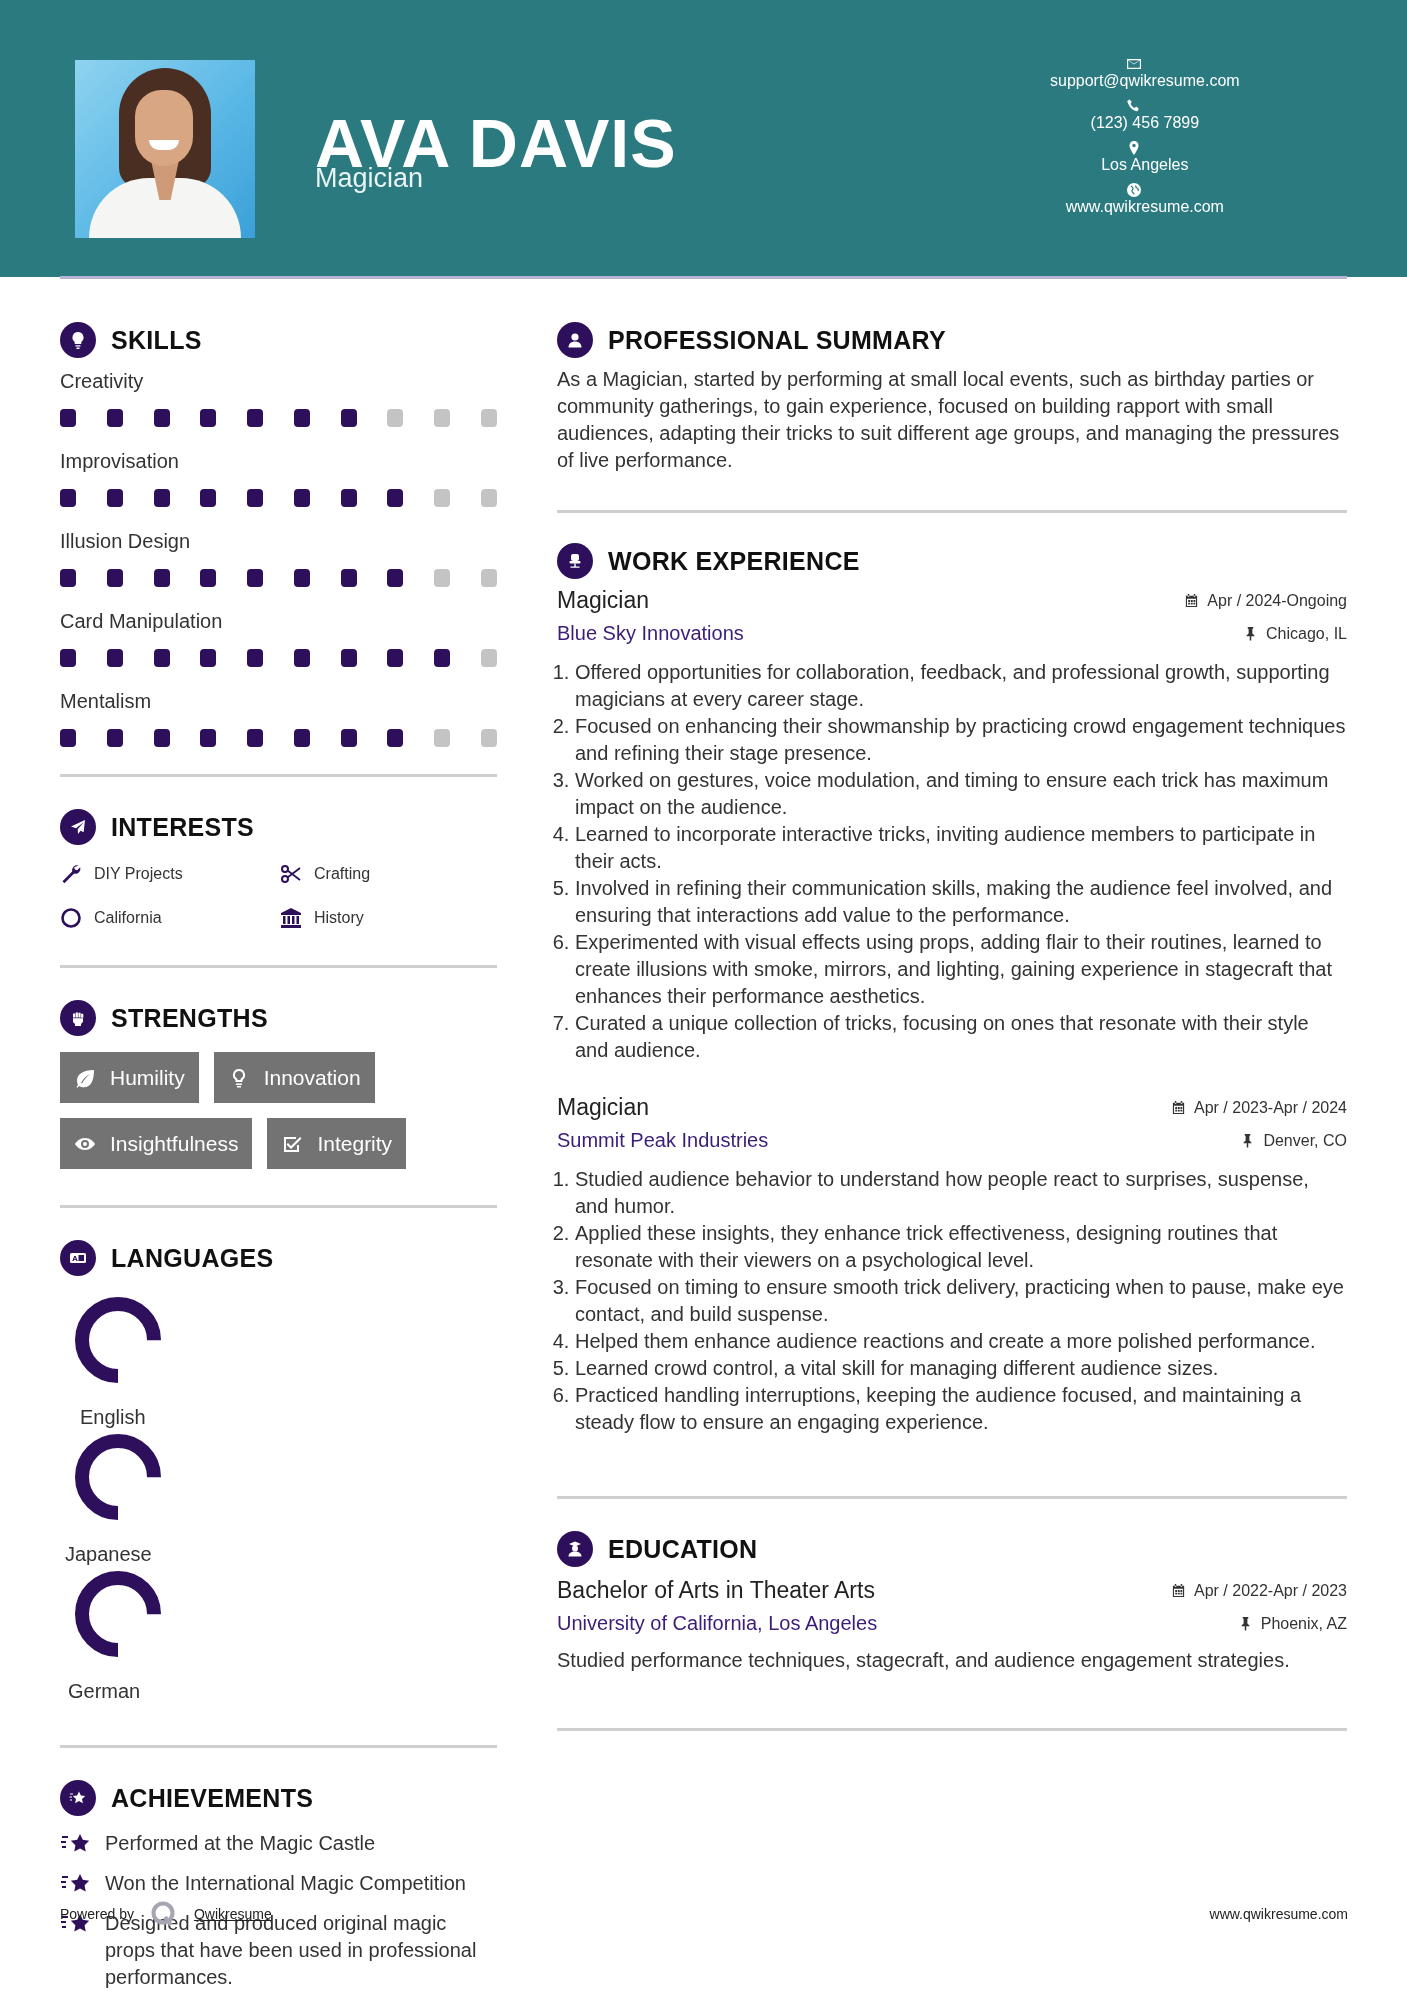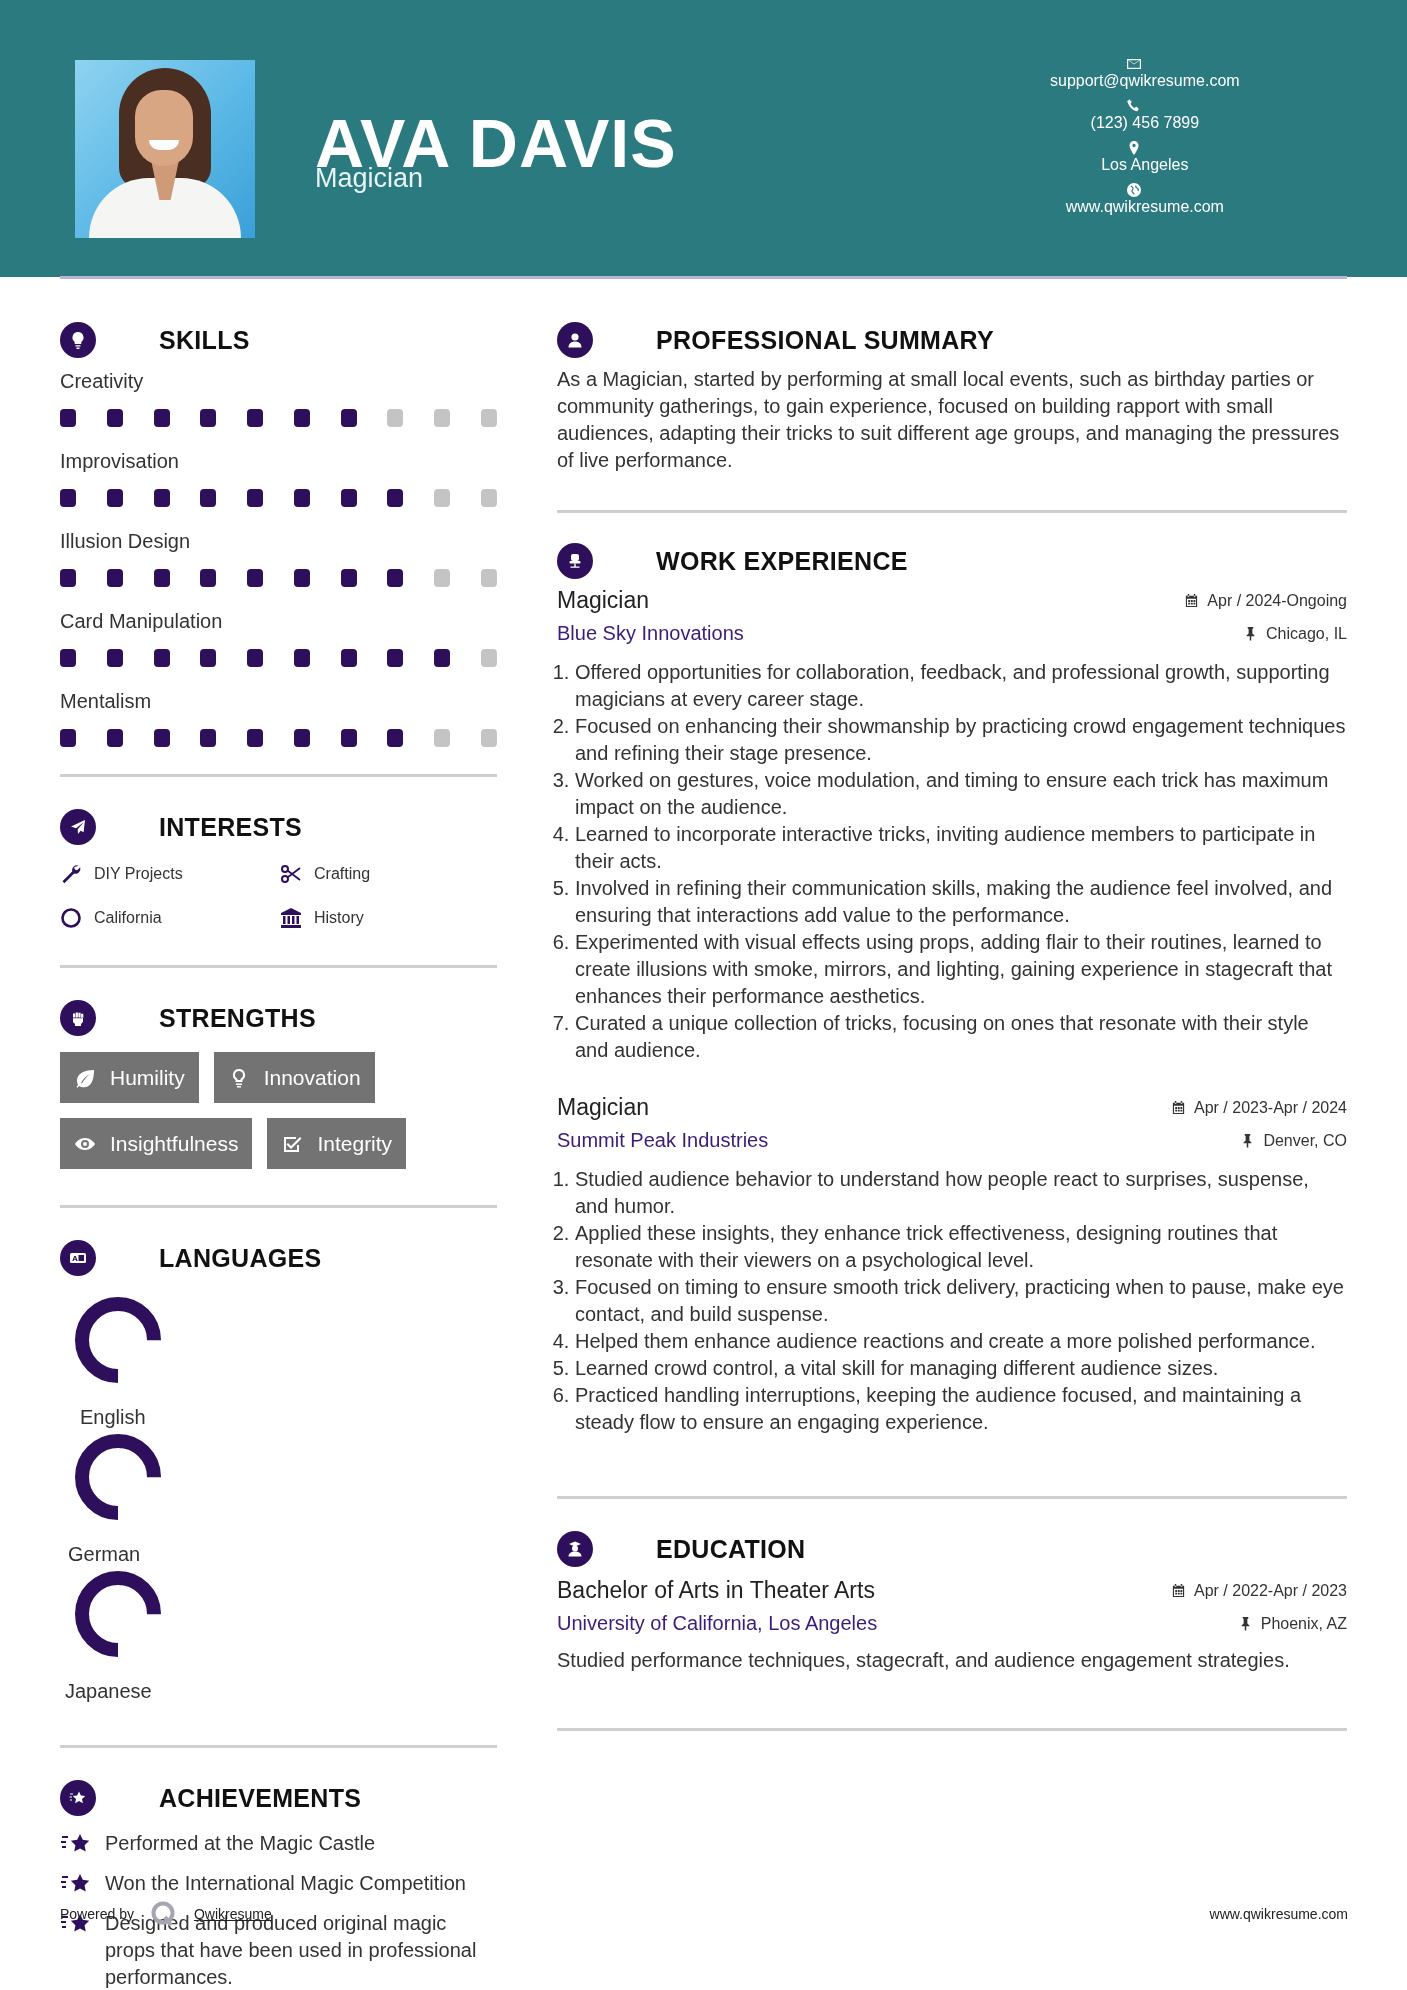--- a/index.html
+++ b/index.html
@@ -25,21 +25,21 @@
   .contact .cicon { width: 38px; display: inline-flex; align-items: center; justify-content: flex-start; }
   .contact svg { width: 16px; height: 16px; fill: #ffffff; }
 
   
   .left { position: absolute; left: 60px; top: 320px; width: 437px; }
   .right { position: absolute; left: 557px; top: 320px; width: 790px; }
 
   .sec-head { display: flex; align-items: center; height: 40px; }
   .sec-icon { width: 36px; height: 36px; border-radius: 50%; background: #2e0f5c; display: inline-flex; align-items: center; justify-content: center; margin-right: 15px; flex-shrink: 0; }
   .sec-icon svg { width: 20px; height: 20px; fill: #ffffff; }
-  .sec-title { font-size: 25px; font-weight: bold; color: #111; letter-spacing: 0.3px; margin-left: 48px; }
+  .sec-title { font-size: 25px; font-weight: bold; color: #111; letter-spacing: 0.3px; }
   .divider { height: 3px; background: #cfcfcf; width: 100%; }
 
   
   .skill-name { font-size: 20px; color: #333; margin-top: 6px; height: 30px; line-height: 30px; }
   .dots { display: flex; justify-content: space-between; height: 44px; align-items: center; padding-right: 0; }
   .dot { width: 16px; height: 18px; border-radius: 4px; background: #2e0f5c; }
   .dot.off { background: #c4c4c4; }
 
   
   .interests { display: grid; grid-template-columns: 220px 220px; row-gap: 10px; margin-top: 10px; }
@@ -307,27 +307,27 @@
         <div class="lang">
           <svg viewBox="0 0 96 96">
             <circle cx="48" cy="48" r="36" fill="none" stroke="#2e0f5c" stroke-width="14" stroke-dasharray="169.64600329384885 226.1946710584651" transform="rotate(90 48 48)"></circle>
           </svg>
           <div class="lang-name" style="margin-left:20px">English</div>
         </div>
         <div class="lang">
           <svg viewBox="0 0 96 96">
             <circle cx="48" cy="48" r="36" fill="none" stroke="#2e0f5c" stroke-width="14" stroke-dasharray="169.64600329384885 226.1946710584651" transform="rotate(90 48 48)"></circle>
           </svg>
-          <div class="lang-name" style="margin-left:8px">German</div>
+          <div class="lang-name" style="margin-left:5px">Japanese</div>
         </div>
         <div class="lang">
           <svg viewBox="0 0 96 96">
             <circle cx="48" cy="48" r="36" fill="none" stroke="#2e0f5c" stroke-width="14" stroke-dasharray="169.64600329384885 226.1946710584651" transform="rotate(90 48 48)"></circle>
           </svg>
-          <div class="lang-name" style="margin-left:5px">Japanese</div>
+          <div class="lang-name" style="margin-left:8px">German</div>
         </div>
       </div>
   </section>
   <div class="divider" style="margin-top:42px;"></div>
 
   <section style="margin-top:30px;">
     <div class="sec-head">
       <span class="sec-icon">
         <svg viewBox="0 0 20 20">
             <path d="M11 3.5l1.9 4 4.3.5-3.2 3 .9 4.3-3.9-2.2-3.9 2.2.9-4.3-3.2-3 4.3-.5z"></path>

